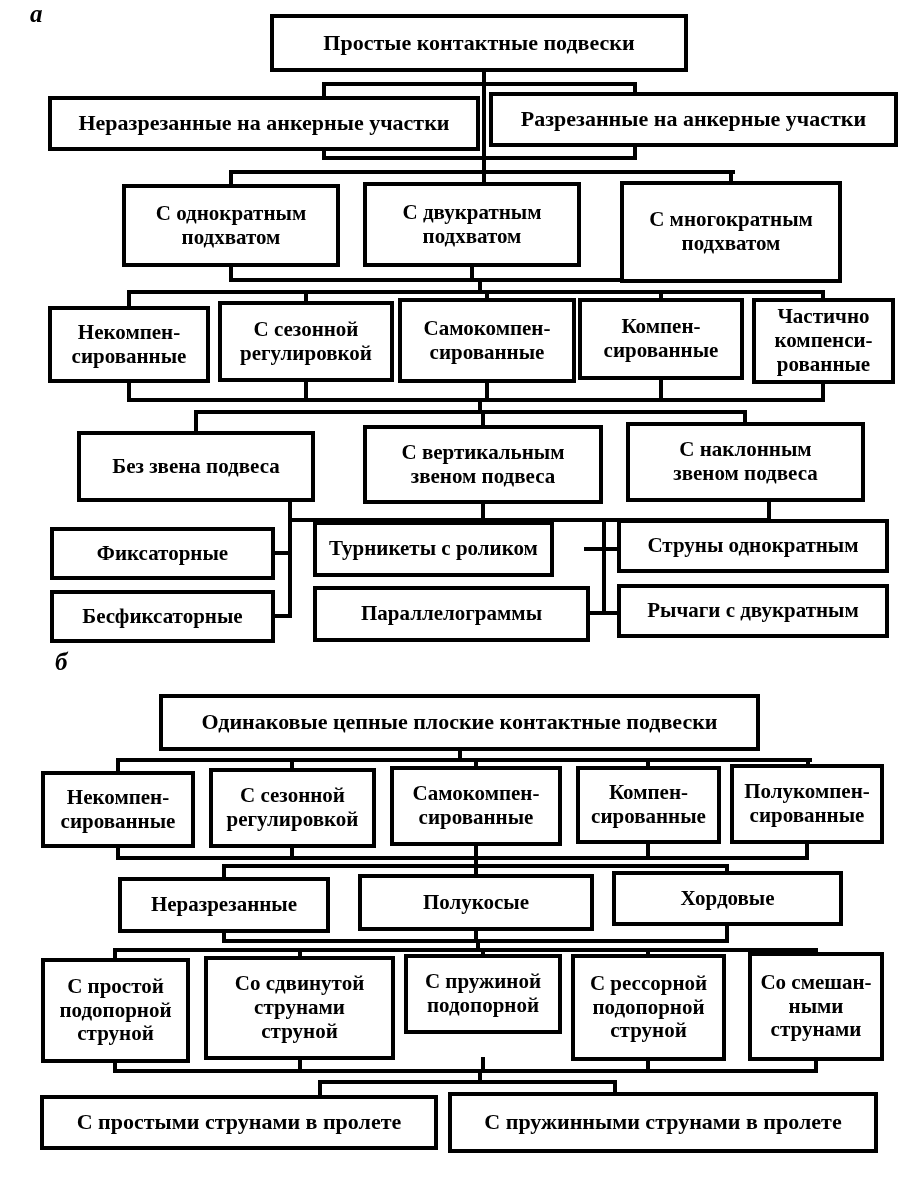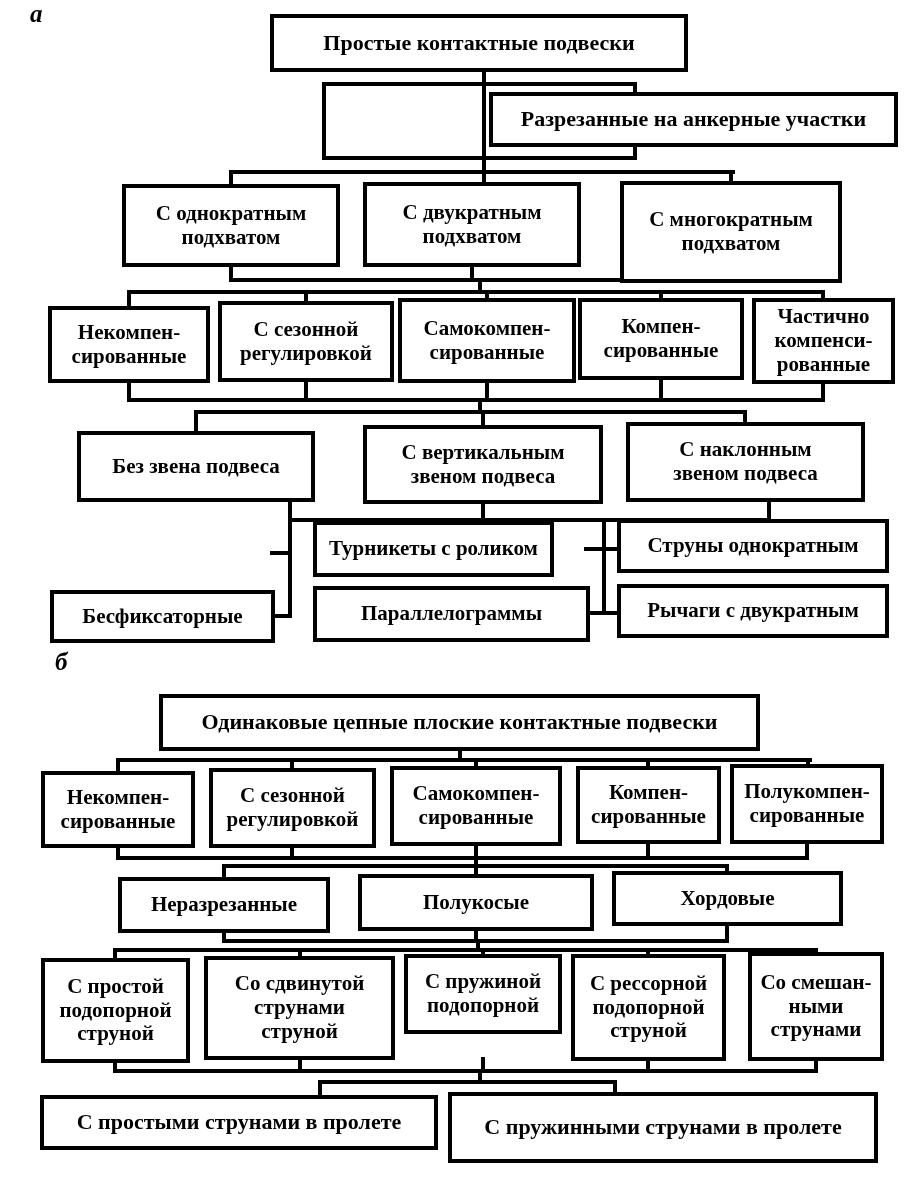--- a/index.html
+++ b/index.html
@@ -52,20 +52,21 @@
 
 <div class="canvas">
 
   <div class="part-label" style="left:30px;top:0px">а</div>
 
   <div class="node lg" style="left:270px;top:14px;width:418px;height:58px">Простые контактные подвески</div>
 
   <div class="vl" style="left:482px;top:68px;height:118px"></div>
   <div class="bracket" style="left:322px;top:82px;width:315px;height:78px"></div>
 
+  <div class="node lg" style="left:48px;top:96px;width:432px;height:55px">Неразрезанные на анкерные участки</div>
   <div class="node lg" style="left:489px;top:92px;width:409px;height:55px">Разрезанные на анкерные участки</div>
 
   <div class="hl" style="left:229px;top:170px;width:506px"></div>
   <div class="vl" style="left:229px;top:170px;height:18px"></div>
   <div class="vl" style="left:729px;top:170px;height:15px"></div>
 
   <div class="node" style="left:122px;top:184px;width:218px;height:83px">С однократным
 подхватом</div>
   <div class="node" style="left:363px;top:182px;width:218px;height:85px">С двукратным
 подхватом</div>
@@ -117,20 +118,21 @@
   <div class="hl" style="left:288px;top:518px;width:483px"></div>
   <div class="vl" style="left:288px;top:500px;height:118px"></div>
   <div class="vl" style="left:481px;top:502px;height:18px"></div>
   <div class="vl" style="left:767px;top:500px;height:20px"></div>
   <div class="vl" style="left:602px;top:518px;height:97px"></div>
   <div class="hl" style="left:270px;top:551px;width:22px"></div>
   <div class="hl" style="left:584px;top:547px;width:38px"></div>
   <div class="hl" style="left:270px;top:614px;width:22px"></div>
   <div class="hl" style="left:584px;top:611px;width:38px"></div>
 
+  <div class="node" style="left:50px;top:527px;width:225px;height:53px">Фиксаторные</div>
   <div class="node" style="left:313px;top:521px;width:241px;height:56px">Турникеты с роликом</div>
   <div class="node" style="left:617px;top:519px;width:272px;height:54px">Струны однократным</div>
   <div class="node" style="left:50px;top:590px;width:225px;height:53px">Бесфиксаторные</div>
   <div class="node" style="left:313px;top:586px;width:277px;height:56px">Параллелограммы</div>
   <div class="node" style="left:617px;top:584px;width:272px;height:54px">Рычаги с двукратным</div>
 
   <div class="part-label" style="left:55px;top:648px">б</div>
 
   <div class="node lg" style="left:159px;top:694px;width:601px;height:57px">Одинаковые цепные плоские контактные подвески</div>
 
@@ -199,15 +201,15 @@
   <div class="vl" style="left:481px;top:1057px;height:16px"></div>
   <div class="vl" style="left:646px;top:1057px;height:16px"></div>
   <div class="vl" style="left:814px;top:1057px;height:16px"></div>
   <div class="hl" style="left:113px;top:1069px;width:705px"></div>
   <div class="vl" style="left:478px;top:1069px;height:15px"></div>
   <div class="hl" style="left:318px;top:1080px;width:299px"></div>
   <div class="vl" style="left:318px;top:1080px;height:17px"></div>
   <div class="vl" style="left:613px;top:1080px;height:14px"></div>
 
   <div class="node lg" style="left:40px;top:1095px;width:398px;height:55px">С простыми струнами в пролете</div>
-  <div class="node lg" style="left:448px;top:1092px;width:430px;height:71px">С пружинными струнами в пролете</div>
+  <div class="node lg" style="left:448px;top:1092px;width:430px;height:61px">С пружинными струнами в пролете</div>
 
 </div>
 
 </body></html>

